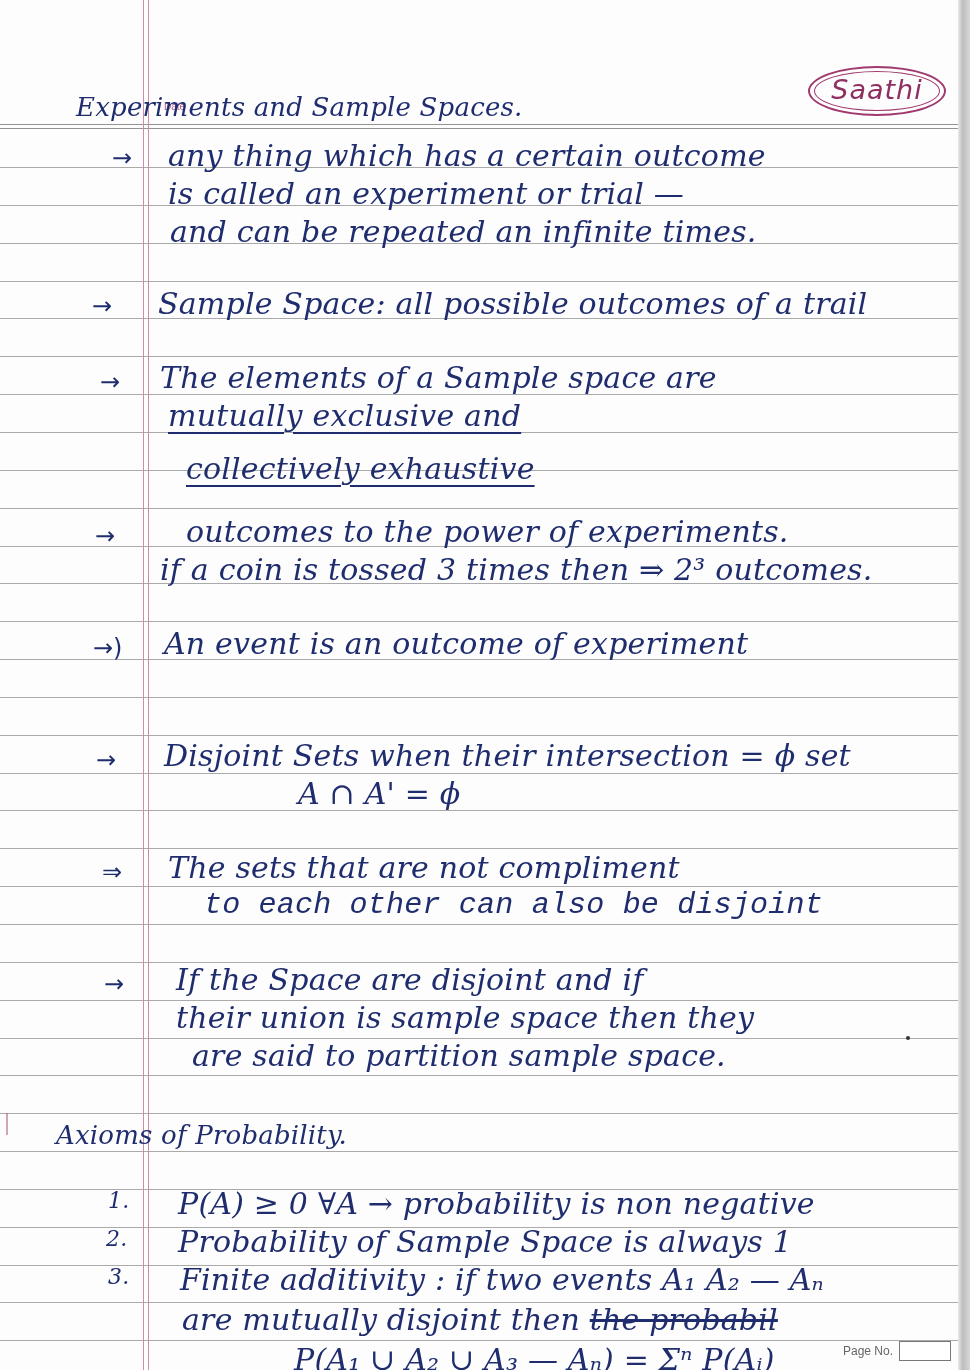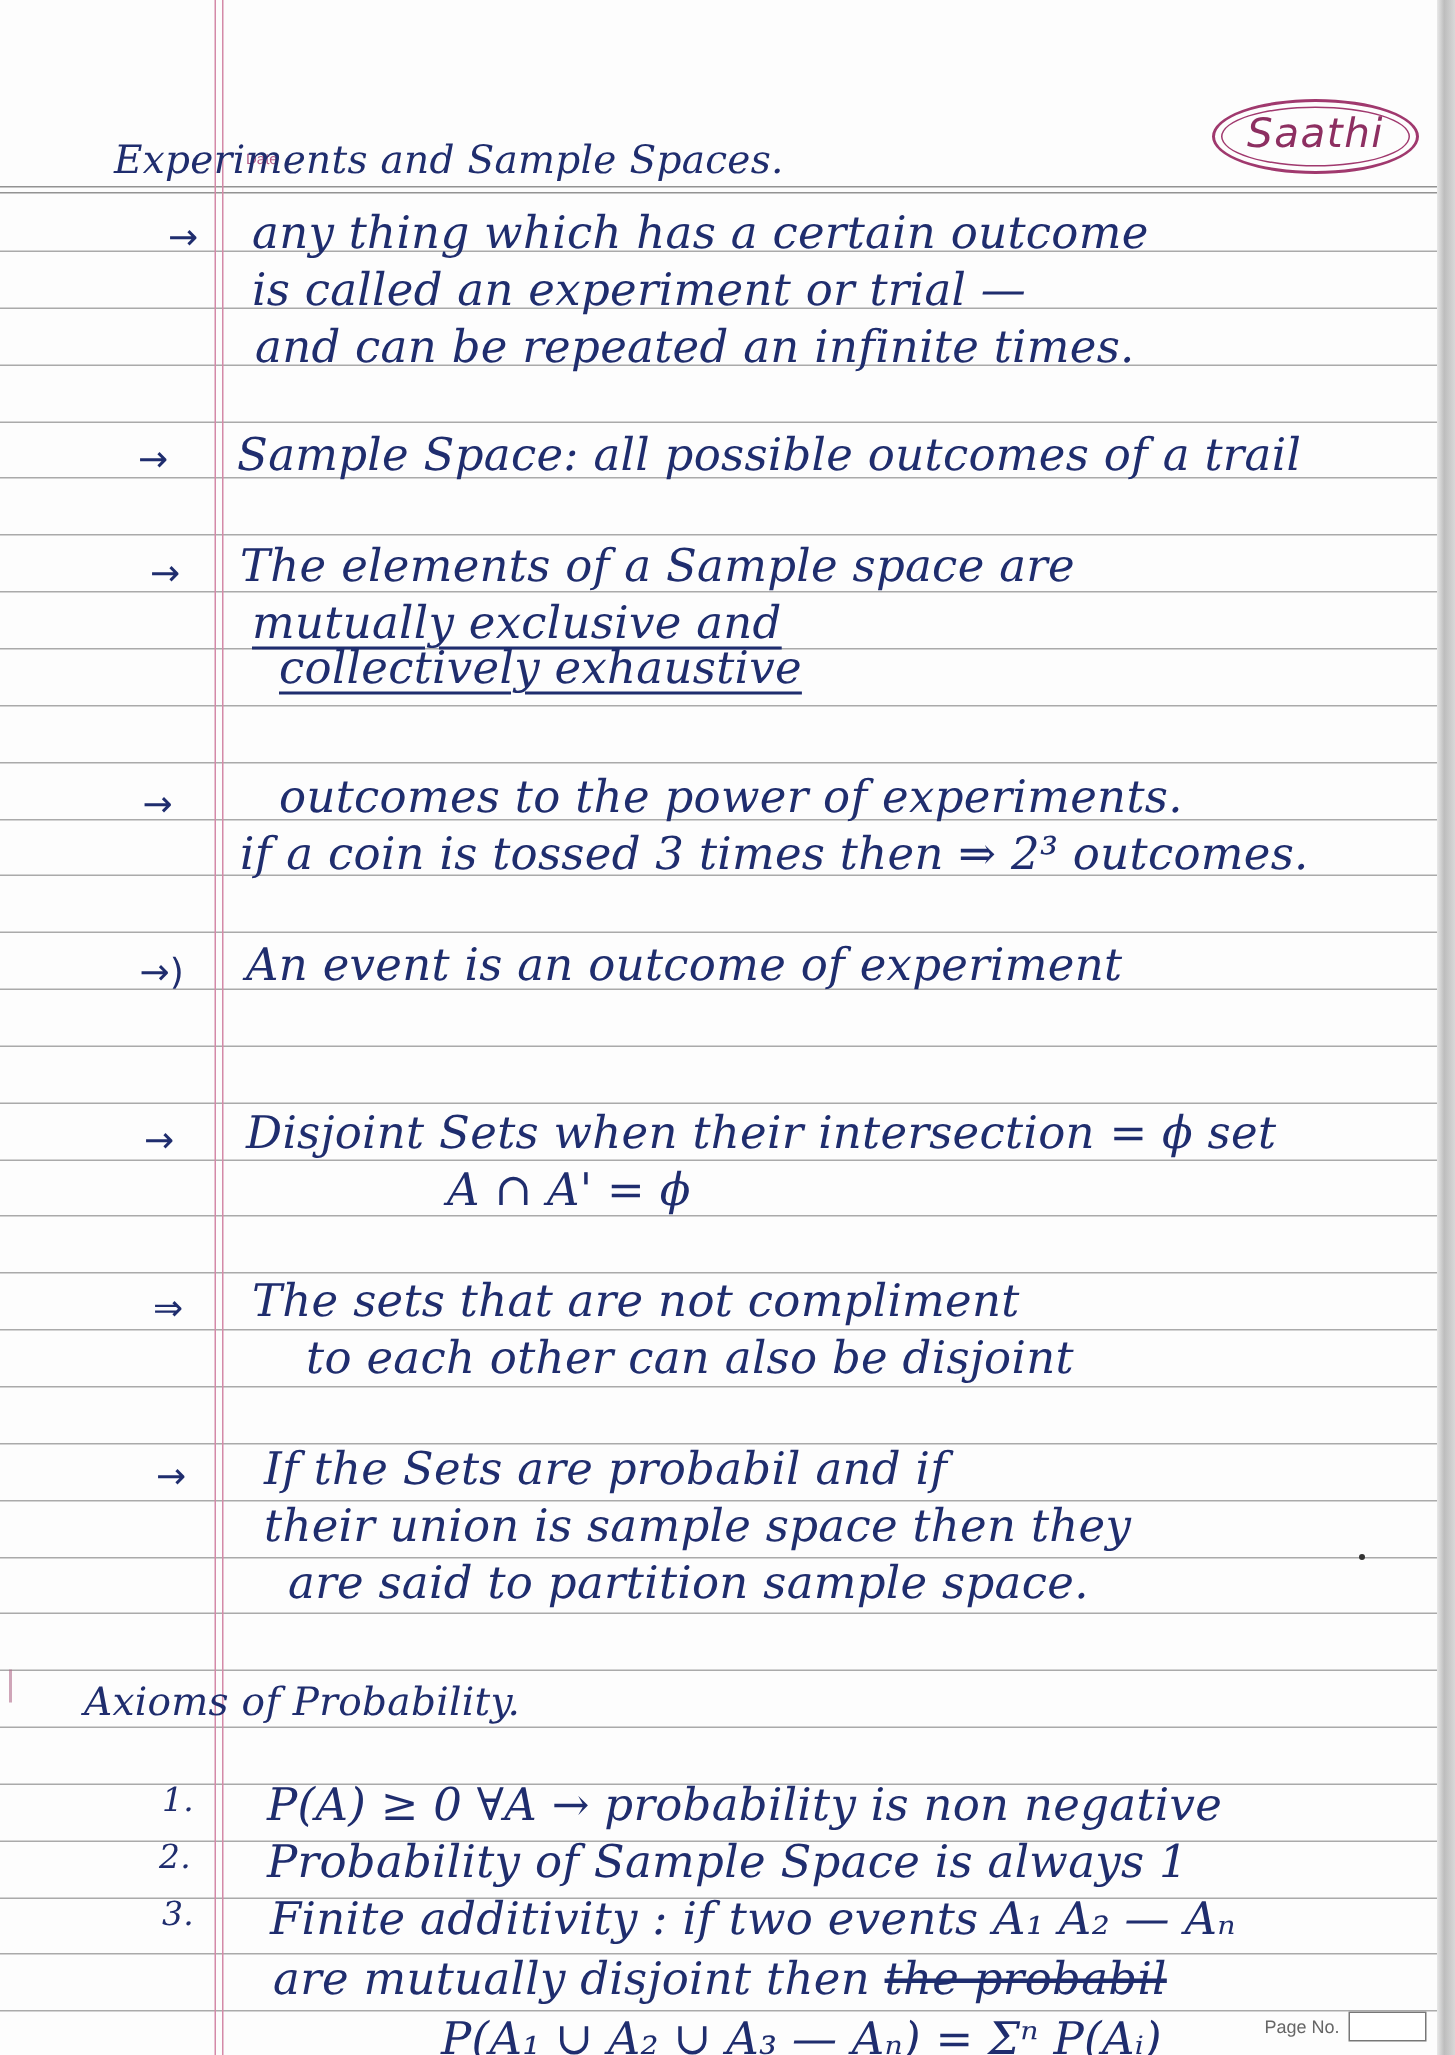--- a/index.html
+++ b/index.html
@@ -135,39 +135,39 @@
   <div class="hw" style="left:168px; top:138px;">any thing which has a certain outcome</div>
   <div class="hw" style="left:168px; top:176px;">is called an experiment or trial —</div>
   <div class="hw" style="left:170px; top:214px;">and can be repeated an infinite times.</div>
 
   <div class="bullet" style="left:92px; top:292px;">→</div>
   <div class="hw" style="left:158px; top:286px;">Sample Space: all possible outcomes of a trail</div>
 
   <div class="bullet" style="left:100px; top:368px;">→</div>
   <div class="hw" style="left:160px; top:360px;font-style:italic;">The elements of a Sample space are</div>
   <div class="hw underline" style="left:168px; top:398px;">mutually exclusive and</div>
-  <div class="hw underline" style="left:186px; top:428px;">collectively exhaustive</div>
+  <div class="hw underline" style="left:186px; top:451px;">collectively exhaustive</div>
 
   <div class="bullet" style="left:95px; top:522px;">→</div>
   <div class="hw" style="left:186px; top:514px;">outcomes to the power of experiments.</div>
   <div class="hw" style="left:160px; top:552px;">if a coin is tossed 3 times then ⇒ 2³ outcomes.</div>
 
   <div class="bullet" style="left:93px; top:634px;">→)</div>
   <div class="hw" style="left:164px; top:626px;">An event is an outcome of experiment</div>
 
   <div class="bullet" style="left:96px; top:746px;">→</div>
   <div class="hw" style="left:164px; top:738px;">Disjoint Sets when their intersection = ϕ set</div>
   <div class="hw" style="left:298px; top:776px;">A ∩ A' = ϕ</div>
 
   <div class="bullet" style="left:102px; top:858px;">⇒</div>
   <div class="hw" style="left:168px; top:850px;">The sets that are not compliment</div>
-  <div class="hw" style="left:204px; top:888px;">to each other can also be disjoint</div>
+  <div class="hw" style="left:204px; top:888px;font-family:Liberation Mono, monospace;">to each other can also be disjoint</div>
 
   <div class="bullet" style="left:104px; top:970px;">→</div>
-  <div class="hw" style="left:176px; top:962px;">If the Sets are probabil and if</div>
+  <div class="hw" style="left:176px; top:962px;">If the Space are disjoint and if</div>
   <div class="hw" style="left:176px; top:1000px;">their union is sample space then they</div>
   <div class="hw" style="left:192px; top:1038px;">are said to partition sample space.</div>
 
   <div class="stray-dot" style="left:906px; top:1036px;"></div>
 
   <div class="hw heading" style="left:56px; top:1120px;">Axioms of Probability.</div>
 
   <div class="hw" style="left:108px; top:1188px; font-size:22px;">1.</div>
   <div class="hw" style="left:178px; top:1186px;">P(A) ≥ 0 ∀A  → probability is non negative</div>
 

